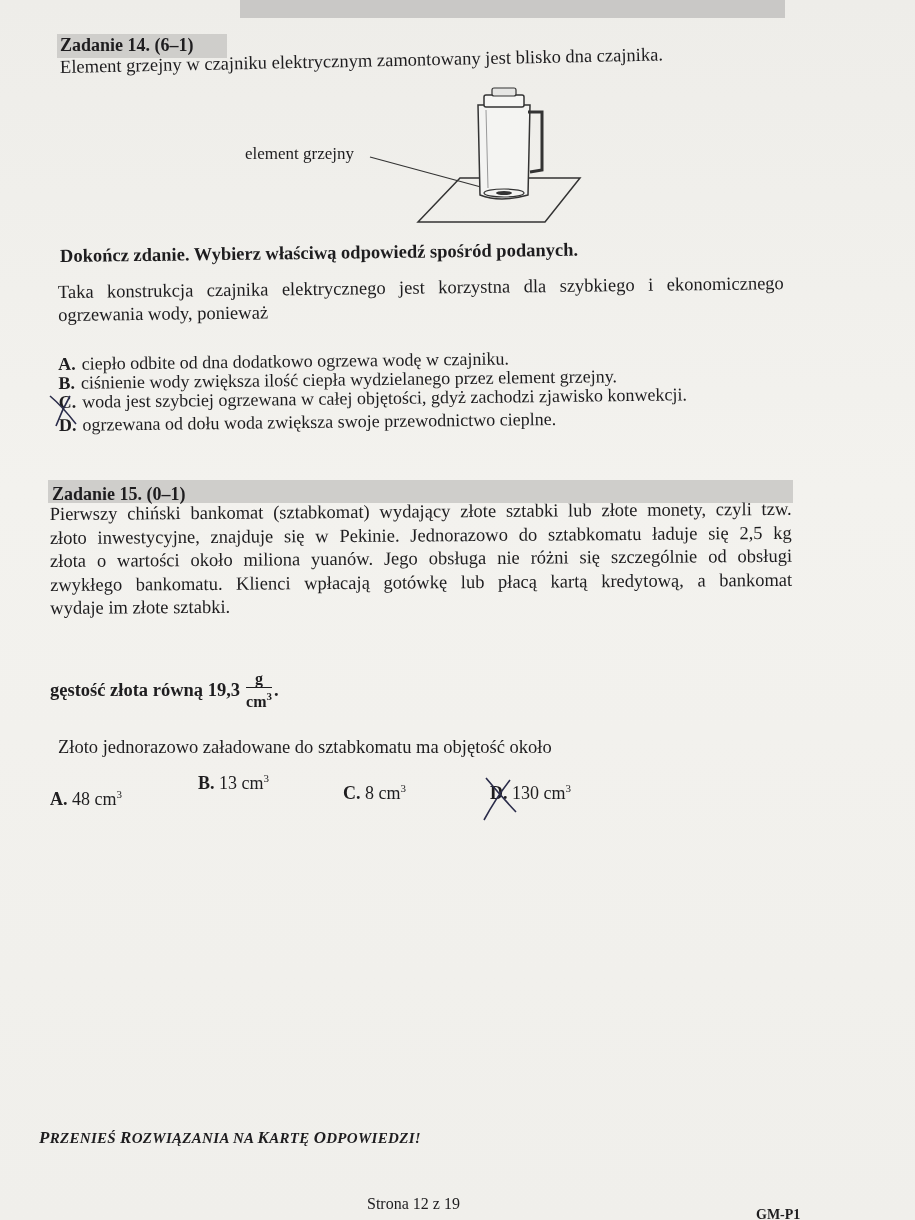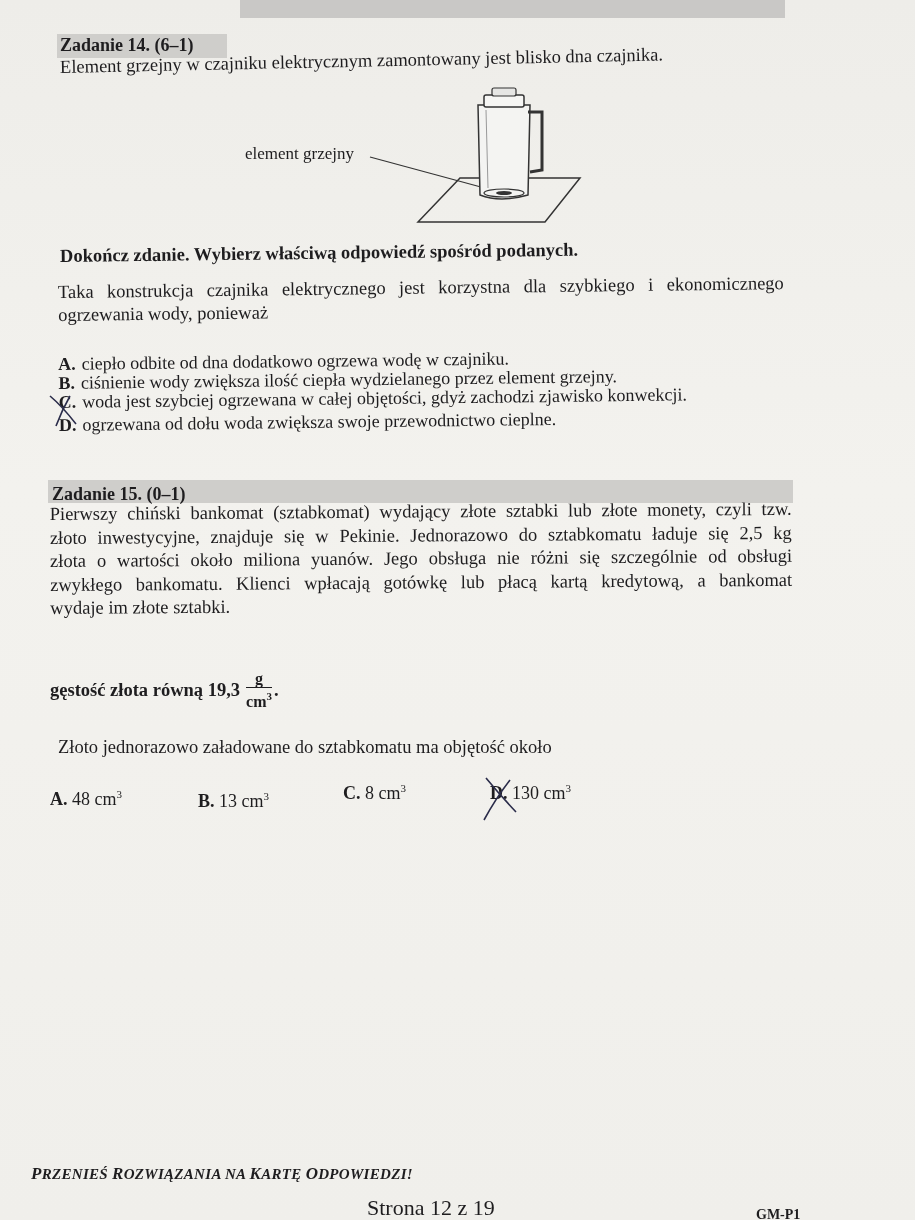--- a/index.html
+++ b/index.html
@@ -17,23 +17,23 @@
   .just { text-align:justify; }
   .bold { font-weight:bold; }
   .opt { position:absolute; font-size:18px; }
   .opt-letter { font-weight:bold; margin-right:6px; }
   .ans { position:absolute; font-size:18px; }
   .ans b { font-weight:bold; }
   sup { font-size:11px; vertical-align:7px; }
   .frac { display:inline-block; vertical-align:middle; text-align:center; font-weight:bold; font-size:16px; margin:0 2px; }
   .frac .num { display:block; border-bottom:1.5px solid #1e1d1f; padding:0 3px; line-height:17px; }
   .frac .den { display:block; line-height:17px; }
-  .footer-note { position:absolute; left:31px; top:1128px; font-weight:bold; font-style:italic; font-size:15px; letter-spacing:0.3px;margin-top:36px; }
+  .footer-note { position:absolute; left:39px; top:1128px; font-weight:bold; font-style:italic; font-size:15px; letter-spacing:0.3px; }
   .footer-note .big { font-size:17px; }
-  .page-num { position:absolute; left:367px; top:1195px; font-size:22px; }
+  .page-num { position:absolute; left:367px; top:1195px; font-size:16px; }
   .code { position:absolute; left:756px; top:1207px; font-weight:bold; font-size:14px; }
   svg { position:absolute; overflow:visible; }
 </style>
 </head>
 <body>
 
 <div class="page">
 
   <div class="top-band"></div>
 
@@ -88,21 +88,21 @@
     <span class="frac" style="margin-left:6px;">
       <span class="num">g</span>
       <span class="den"><span>cm</span><sup>3</sup></span>
     </span>
       <span>.</span>
   </div>
 
   <div class="para" style="left:58px; top:736px;">Złoto jednorazowo załadowane do sztabkomatu ma objętość około</div>
 
   <div class="ans" style="left:50px; top:782px;margin-top:6px;"><b>A.</b> <span>48 cm</span><sup>3</sup></div>
-  <div class="ans" style="left:198px; top:790px;text-align:right;"><b>B.</b> <span>13 cm</span><sup>3</sup></div>
+  <div class="ans" style="left:198px; top:772px;text-align:right;"><b>B.</b> <span>13 cm</span><sup>3</sup></div>
   <div class="ans" style="left:343px; top:782px;"><b>C.</b> <span>8 cm</span><sup>3</sup></div>
   <div class="ans" style="left:490px; top:782px;"><b>D.</b> <span>130 cm</span><sup>3</sup></div>
   <svg style="left:0; top:0;" width="915" height="830">
     <path d="M486 778 Q500 795 516 812" fill="none" stroke="#2a2c4a" stroke-width="1.6"></path>
     <path d="M510 780 Q496 798 484 820" fill="none" stroke="#2a2c4a" stroke-width="1.6"></path>
   </svg>
 
   <div class="footer-note">
     <span class="big">P</span><span>RZENIEŚ </span><span class="big">R</span><span>OZWIĄZANIA NA </span><span class="big">K</span><span>ARTĘ </span><span class="big">O</span><span>DPOWIEDZI!</span>
   </div>

